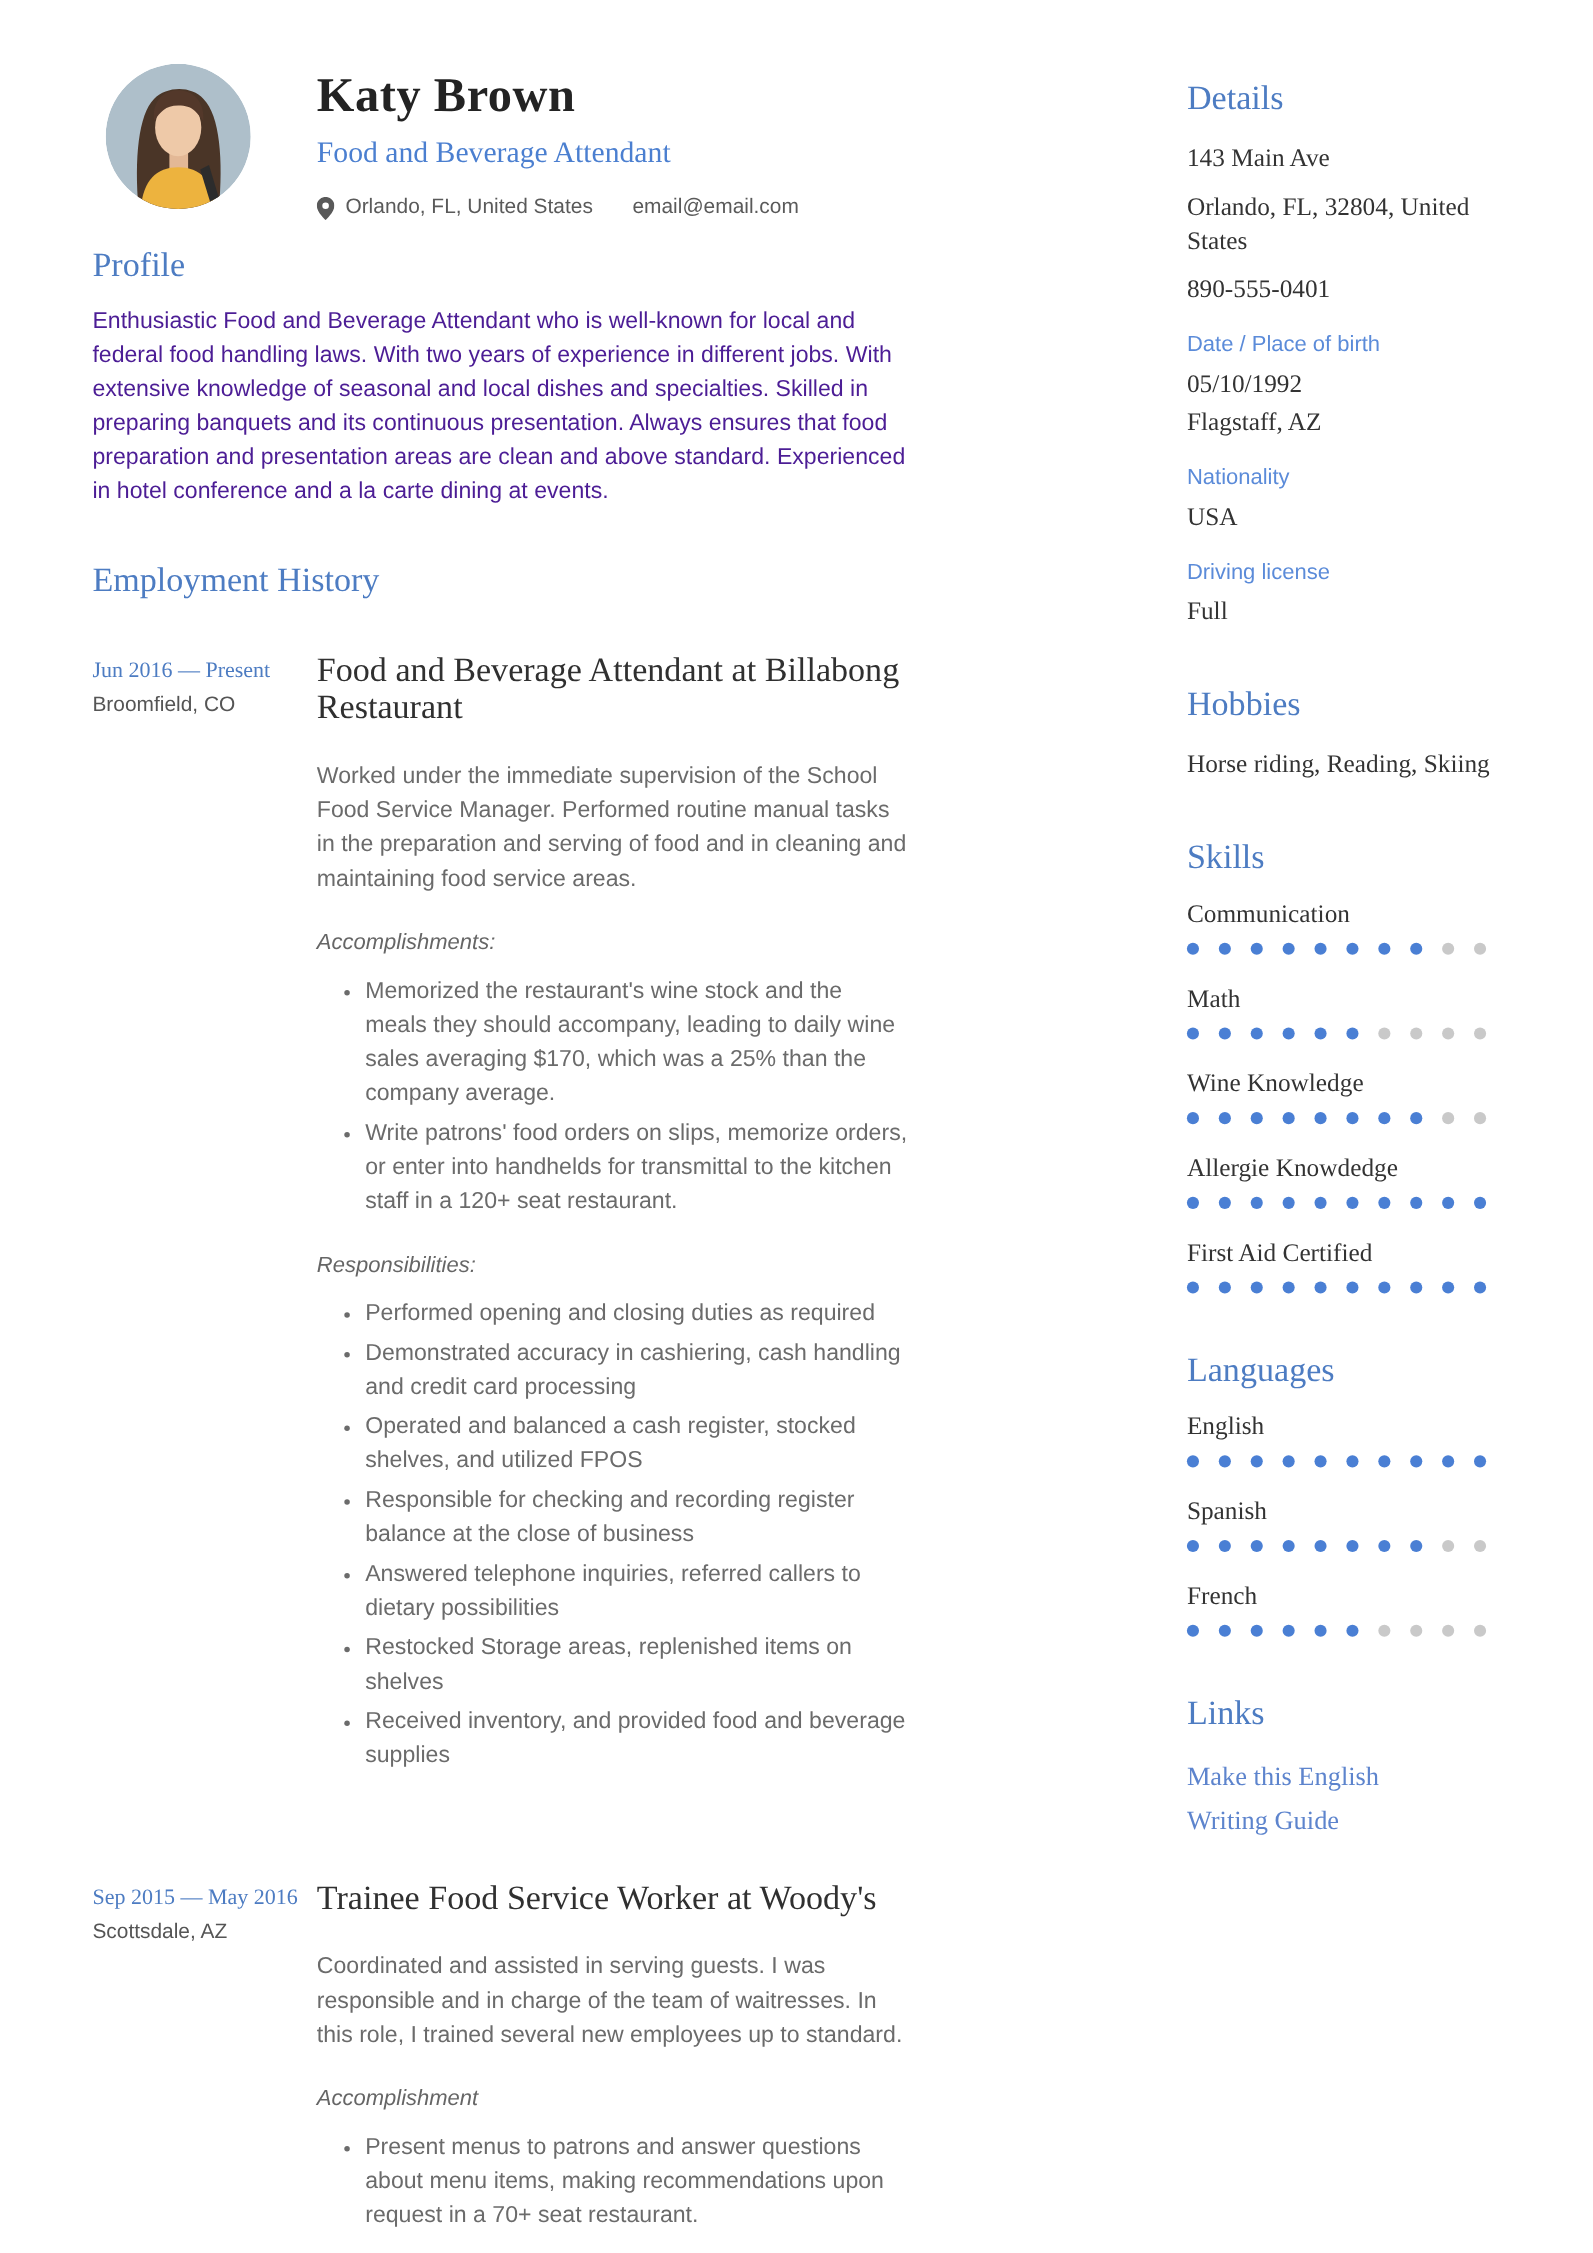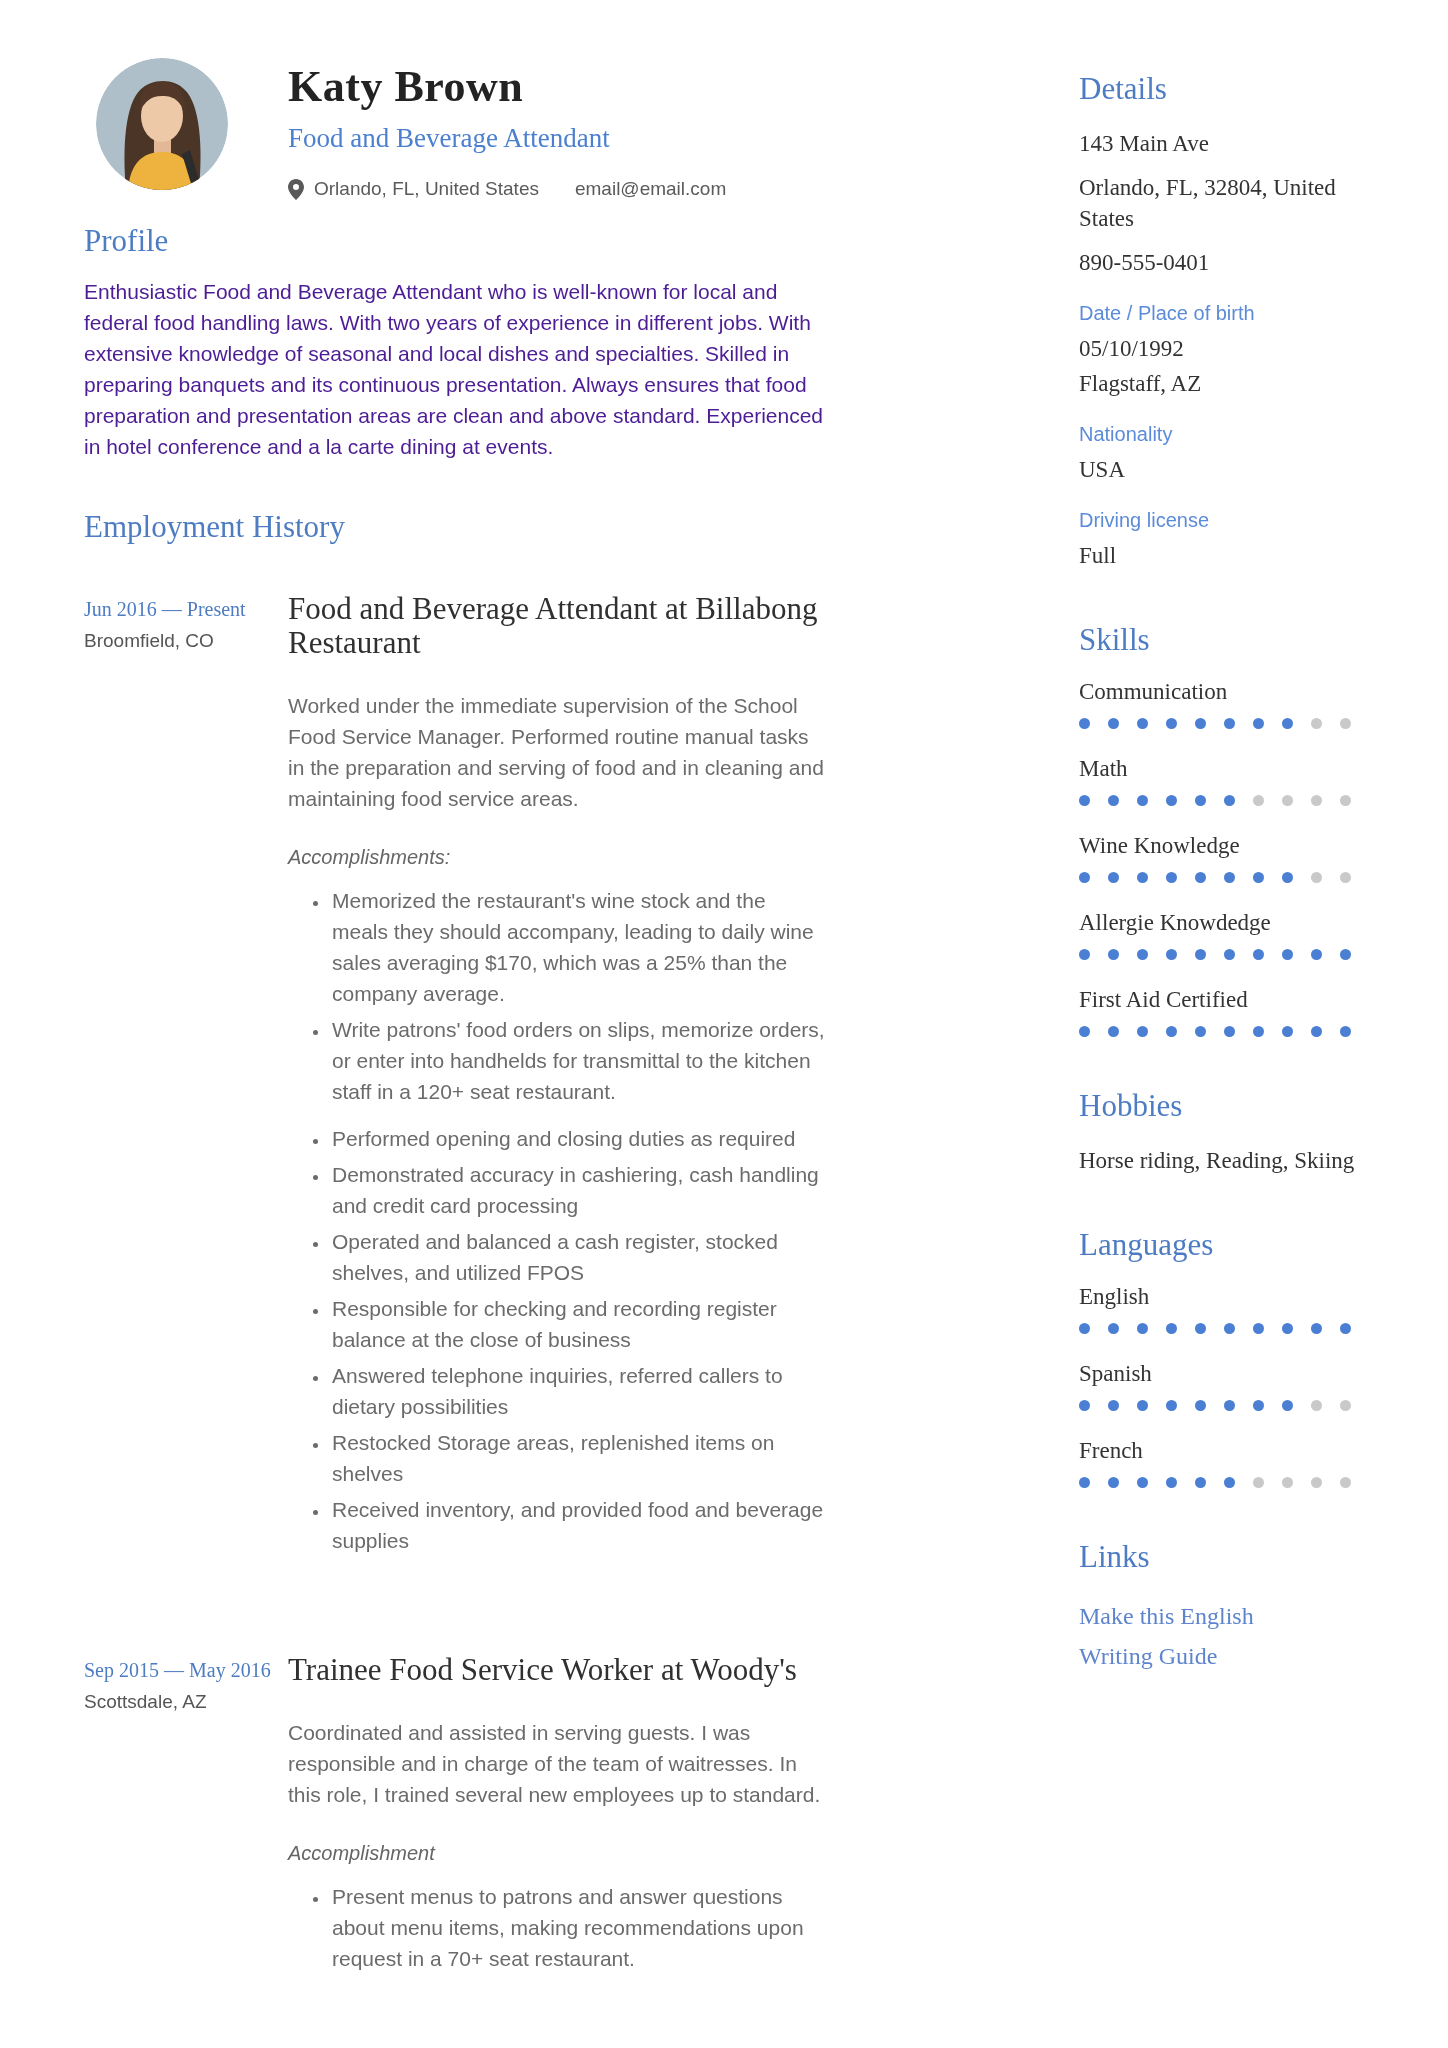--- a/index.html
+++ b/index.html
@@ -120,20 +120,21 @@
               <div class="job-loc">Broomfield, CO</div>
             </div>
             <div class="job-body">
               <h3 class="job-title">Food and Beverage Attendant at  Billabong Restaurant</h3>
               <p class="job-desc body-text">Worked under the immediate supervision of the School Food Service Manager. Performed routine manual tasks in the preparation and serving of food and in cleaning and maintaining food service areas.</p>
               <p class="sub-label">Accomplishments:</p>
               <ul>
                 <li>Memorized the restaurant's wine stock and the meals they should accompany, leading to daily wine sales averaging $170, which was a 25% than the company average.</li>
                 <li>Write patrons' food orders on slips, memorize orders, or enter into handhelds for transmittal to the kitchen staff in a 120+ seat restaurant.</li>
               </ul>
+              <p class="sub-label">Responsibilities:</p>
               <ul>
                 <li>Performed opening and closing duties as required</li>
                 <li>Demonstrated accuracy in cashiering, cash handling and credit card processing</li>
                 <li>Operated and balanced a cash register, stocked shelves, and utilized FPOS</li>
                 <li>Responsible for checking and recording register balance at the close of business</li>
                 <li>Answered telephone inquiries, referred callers to dietary possibilities</li>
                 <li>Restocked Storage areas, replenished items on shelves</li>
                 <li>Received inventory, and provided food and beverage supplies</li>
               </ul>
             </div>
@@ -169,96 +170,96 @@
           <div class="side-value detail-multi">05/10/1992</div>
           <div class="side-value">Flagstaff, AZ</div>
           <div class="side-label">Nationality</div>
           <div class="side-value">USA</div>
           <div class="side-label">Driving license</div>
           <div class="side-value">Full</div>
         </div>
     </div>
 
     <div class="side-section">
-      <div class="side-heading">Skills</div>
-      <div>
-          <div class="skill-name">Communication</div>
-          <div class="dots">
-            <span class="dot filled"></span>
-            <span class="dot filled"></span>
-            <span class="dot filled"></span>
-            <span class="dot filled"></span>
-            <span class="dot filled"></span>
-            <span class="dot filled"></span>
-            <span class="dot filled"></span>
-            <span class="dot filled"></span>
-            <span class="dot"></span>
-            <span class="dot"></span>
-          </div>
-          <div class="skill-name">Math</div>
-          <div class="dots">
-            <span class="dot filled"></span>
-            <span class="dot filled"></span>
-            <span class="dot filled"></span>
-            <span class="dot filled"></span>
-            <span class="dot filled"></span>
-            <span class="dot filled"></span>
-            <span class="dot"></span>
-            <span class="dot"></span>
-            <span class="dot"></span>
-            <span class="dot"></span>
-          </div>
-          <div class="skill-name">Wine Knowledge</div>
-          <div class="dots">
-            <span class="dot filled"></span>
-            <span class="dot filled"></span>
-            <span class="dot filled"></span>
-            <span class="dot filled"></span>
-            <span class="dot filled"></span>
-            <span class="dot filled"></span>
-            <span class="dot filled"></span>
-            <span class="dot filled"></span>
-            <span class="dot"></span>
-            <span class="dot"></span>
-          </div>
-          <div class="skill-name">Allergie Knowdedge</div>
-          <div class="dots">
-            <span class="dot filled"></span>
-            <span class="dot filled"></span>
-            <span class="dot filled"></span>
-            <span class="dot filled"></span>
-            <span class="dot filled"></span>
-            <span class="dot filled"></span>
-            <span class="dot filled"></span>
-            <span class="dot filled"></span>
-            <span class="dot filled"></span>
-            <span class="dot filled"></span>
-          </div>
-          <div class="skill-name">First Aid Certified</div>
-          <div class="dots">
-            <span class="dot filled"></span>
-            <span class="dot filled"></span>
-            <span class="dot filled"></span>
-            <span class="dot filled"></span>
-            <span class="dot filled"></span>
-            <span class="dot filled"></span>
-            <span class="dot filled"></span>
-            <span class="dot filled"></span>
-            <span class="dot filled"></span>
-            <span class="dot filled"></span>
-          </div>
-        </div>
-    </div>
-
-    <div class="side-section">
       <div class="side-heading">Hobbies</div>
       <div class="side-value">Horse riding, Reading, Skiing</div>
     </div>
 
     <div class="side-section">
+      <div class="side-heading">Skills</div>
+      <div>
+          <div class="skill-name">Communication</div>
+          <div class="dots">
+            <span class="dot filled"></span>
+            <span class="dot filled"></span>
+            <span class="dot filled"></span>
+            <span class="dot filled"></span>
+            <span class="dot filled"></span>
+            <span class="dot filled"></span>
+            <span class="dot filled"></span>
+            <span class="dot filled"></span>
+            <span class="dot"></span>
+            <span class="dot"></span>
+          </div>
+          <div class="skill-name">Math</div>
+          <div class="dots">
+            <span class="dot filled"></span>
+            <span class="dot filled"></span>
+            <span class="dot filled"></span>
+            <span class="dot filled"></span>
+            <span class="dot filled"></span>
+            <span class="dot filled"></span>
+            <span class="dot"></span>
+            <span class="dot"></span>
+            <span class="dot"></span>
+            <span class="dot"></span>
+          </div>
+          <div class="skill-name">Wine Knowledge</div>
+          <div class="dots">
+            <span class="dot filled"></span>
+            <span class="dot filled"></span>
+            <span class="dot filled"></span>
+            <span class="dot filled"></span>
+            <span class="dot filled"></span>
+            <span class="dot filled"></span>
+            <span class="dot filled"></span>
+            <span class="dot filled"></span>
+            <span class="dot"></span>
+            <span class="dot"></span>
+          </div>
+          <div class="skill-name">Allergie Knowdedge</div>
+          <div class="dots">
+            <span class="dot filled"></span>
+            <span class="dot filled"></span>
+            <span class="dot filled"></span>
+            <span class="dot filled"></span>
+            <span class="dot filled"></span>
+            <span class="dot filled"></span>
+            <span class="dot filled"></span>
+            <span class="dot filled"></span>
+            <span class="dot filled"></span>
+            <span class="dot filled"></span>
+          </div>
+          <div class="skill-name">First Aid Certified</div>
+          <div class="dots">
+            <span class="dot filled"></span>
+            <span class="dot filled"></span>
+            <span class="dot filled"></span>
+            <span class="dot filled"></span>
+            <span class="dot filled"></span>
+            <span class="dot filled"></span>
+            <span class="dot filled"></span>
+            <span class="dot filled"></span>
+            <span class="dot filled"></span>
+            <span class="dot filled"></span>
+          </div>
+        </div>
+    </div>
+
+    <div class="side-section">
       <div class="side-heading">Languages</div>
       <div>
           <div class="skill-name">English</div>
           <div class="dots">
             <span class="dot filled"></span>
             <span class="dot filled"></span>
             <span class="dot filled"></span>
             <span class="dot filled"></span>
             <span class="dot filled"></span>
             <span class="dot filled"></span>

